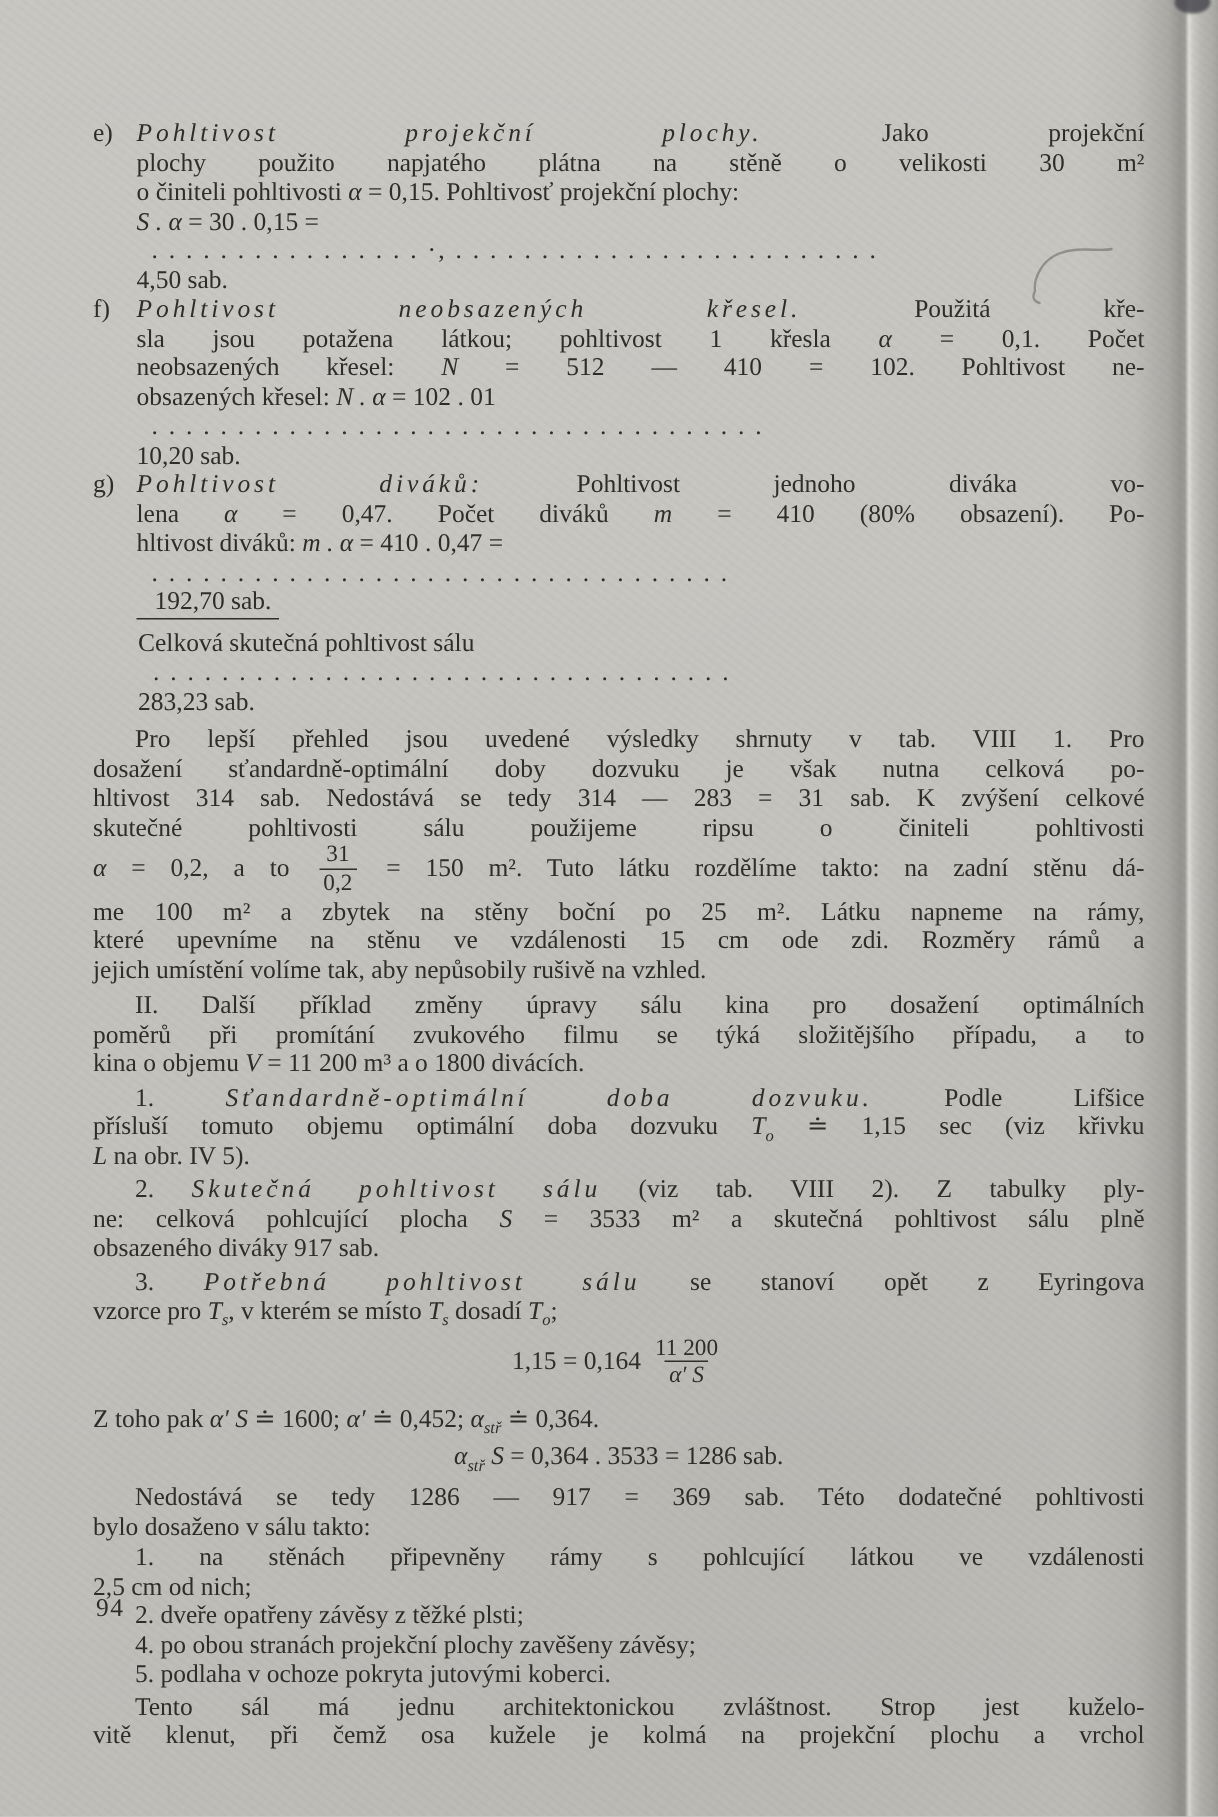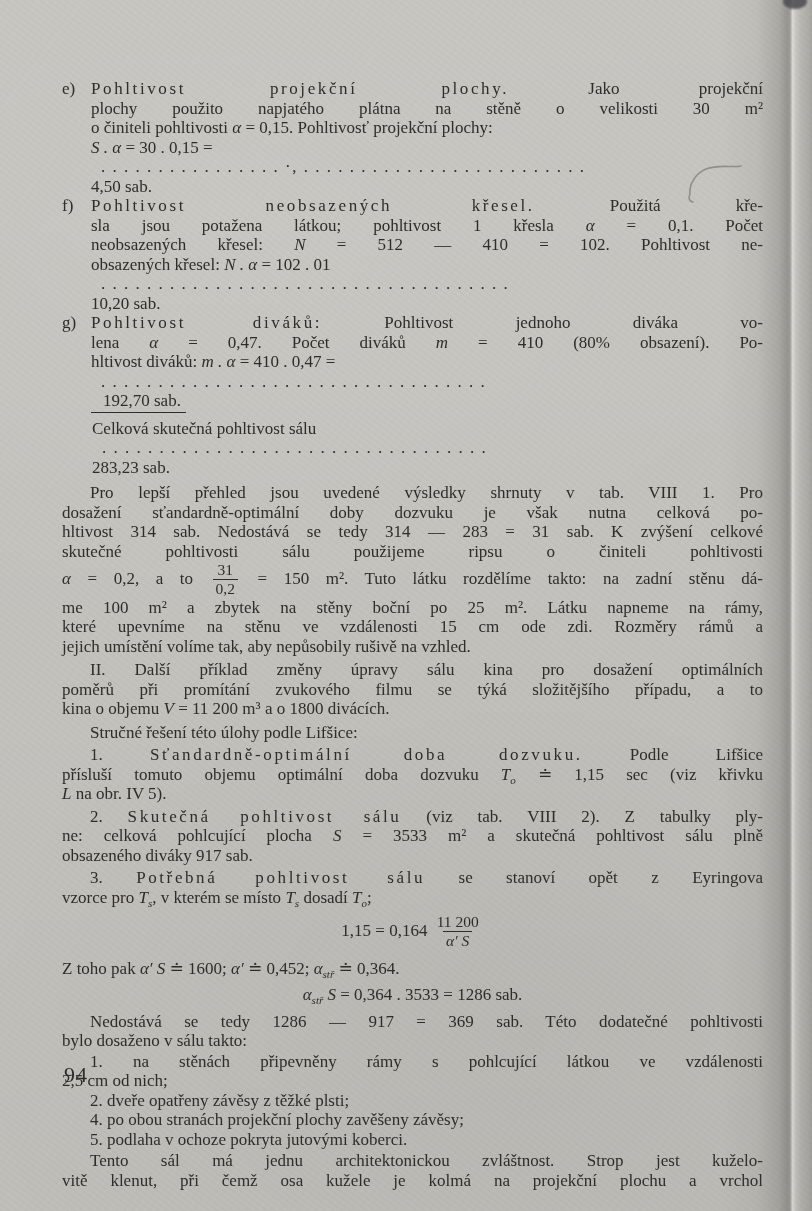--- a/index.html
+++ b/index.html
@@ -43,39 +43,39 @@
   .text-column{
     position:absolute;left:62px;top:79px;width:701px;
     font-size:17px;line-height:19.5px;
     text-rendering:optimizeLegibility;
   }
   .line{text-align:left;}
   .line.just{text-align:justify;text-align-last:justify;}
   .line.ind{text-indent:28px;}
   .line.tall{line-height:36px;}
   .line.center{text-align-last:center;line-height:24px;padding:3px 0 4px;}
-  .ls{letter-spacing:2.6px;word-spacing:2px;}
+  .ls{letter-spacing:2.6px;word-spacing:2px;font-style:italic;}
   .math{font-style:italic;}
   sub{font-size:11px;line-height:0;}
   .frac{
     display:inline-flex;flex-direction:column;align-items:center;
     vertical-align:middle;line-height:1.12;font-size:15.5px;
     margin:0 3px;position:relative;top:-1px;text-indent:0;
   }
   .frac .den{border-top:1.4px solid #2e2d29;padding:0 3px;}
   .frac .num{padding:0 2px;}
   .hang{position:relative;padding-left:29px;}
   .ilabel{position:absolute;left:0;top:0;}
   .leader{display:flex;align-items:baseline;flex-direction:column;}
   .leader.lind{padding-left:30px;}
   .lleft{white-space:nowrap;flex:0 0 auto;}
   .dots{flex:1 1 auto;overflow:hidden;white-space:nowrap;padding:0 8px 0 10px;letter-spacing:1.5px;}
   .val{white-space:nowrap;flex:0 0 auto;}
   .val.ul{border-bottom:1.7px solid #2e2d29;padding:0 5px 1px 12px;}
-  .page-number{position:absolute;left:64px;top:1062px;font-size:22px;letter-spacing:1px;}
+  .page-number{position:absolute;left:64px;top:1062px;font-size:17px;letter-spacing:1px;}
 </style>
 </head>
 <body>
 
 <div class="paper-texture"></div>
 
 <div class="text-column">
     <div class="hang">
       <span class="ilabel">e)</span>
       <div class="line just"><span class="ls">Pohltivost projekční plochy.</span><span> Jako projekční</span></div>
@@ -126,23 +126,20 @@
         </span><span> = 150 m². Tuto látku rozdělíme takto: na zadní stěnu dá-</span></div>
       <div class="line just"><span>me 100 m² a zbytek na stěny boční po 25 m². Látku napneme na rámy,</span></div>
       <div class="line just"><span>které upevníme na stěnu ve vzdálenosti 15 cm ode zdi. Rozměry rámů a</span></div>
       <div class="line"><span>jejich umístění volíme tak, aby nepůsobily rušivě na vzhled.</span></div>
     </div>
     <div class="para" style="margin-top: 4px;">
       <div class="line just ind"><span>II. Další příklad změny úpravy sálu kina pro dosažení optimálních</span></div>
       <div class="line just"><span>poměrů při promítání zvukového filmu se týká složitějšího případu, a to</span></div>
       <div class="line"><span>kina o objemu </span><span class="math">V</span><span> = 11 200 m³ a o 1800 divácích.</span></div>
     </div>
-    <div class="para" style="margin-top: 4px;">
-      <div class="line ind"><span>Stručné řešení této úlohy podle Lifšice:</span></div>
-    </div>
     <div class="para" style="margin-top: 3px;">
       <div class="line just ind"><span>1. </span><span class="ls">Sťandardně-optimální doba dozvuku.</span><span> Podle Lifšice</span></div>
       <div class="line just"><span>přísluší tomuto objemu optimální doba dozvuku </span><span class="math">T</span><sub class="math">o</sub><span> ≐ 1,15 sec (viz křivku</span></div>
       <div class="line"><span class="math">L</span><span> na obr. IV 5).</span></div>
     </div>
     <div class="para" style="margin-top: 3px;">
       <div class="line just ind"><span>2. </span><span class="ls">Skutečná pohltivost sálu</span><span> (viz tab. VIII 2). Z tabulky ply-</span></div>
       <div class="line just"><span>ne: celková pohlcující plocha </span><span class="math">S</span><span> = 3533 m² a skutečná pohltivost sálu plně</span></div>
       <div class="line"><span>obsazeného diváky 917 sab.</span></div>
     </div>

